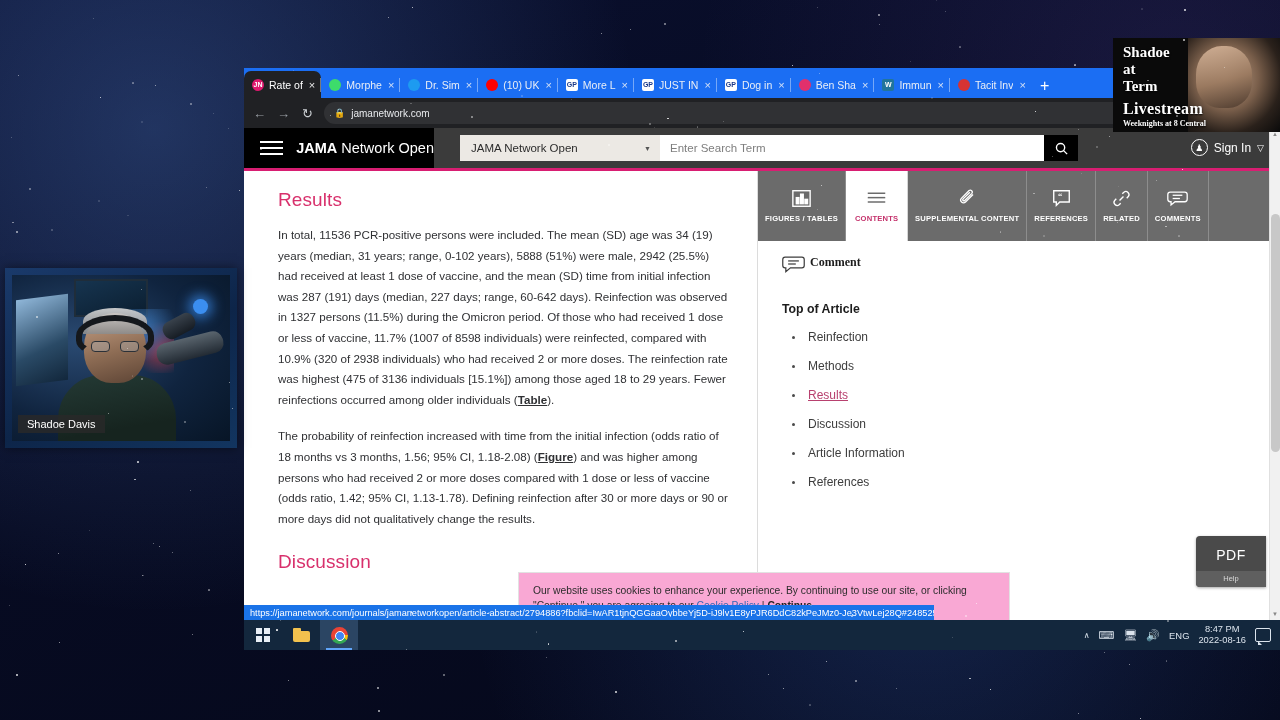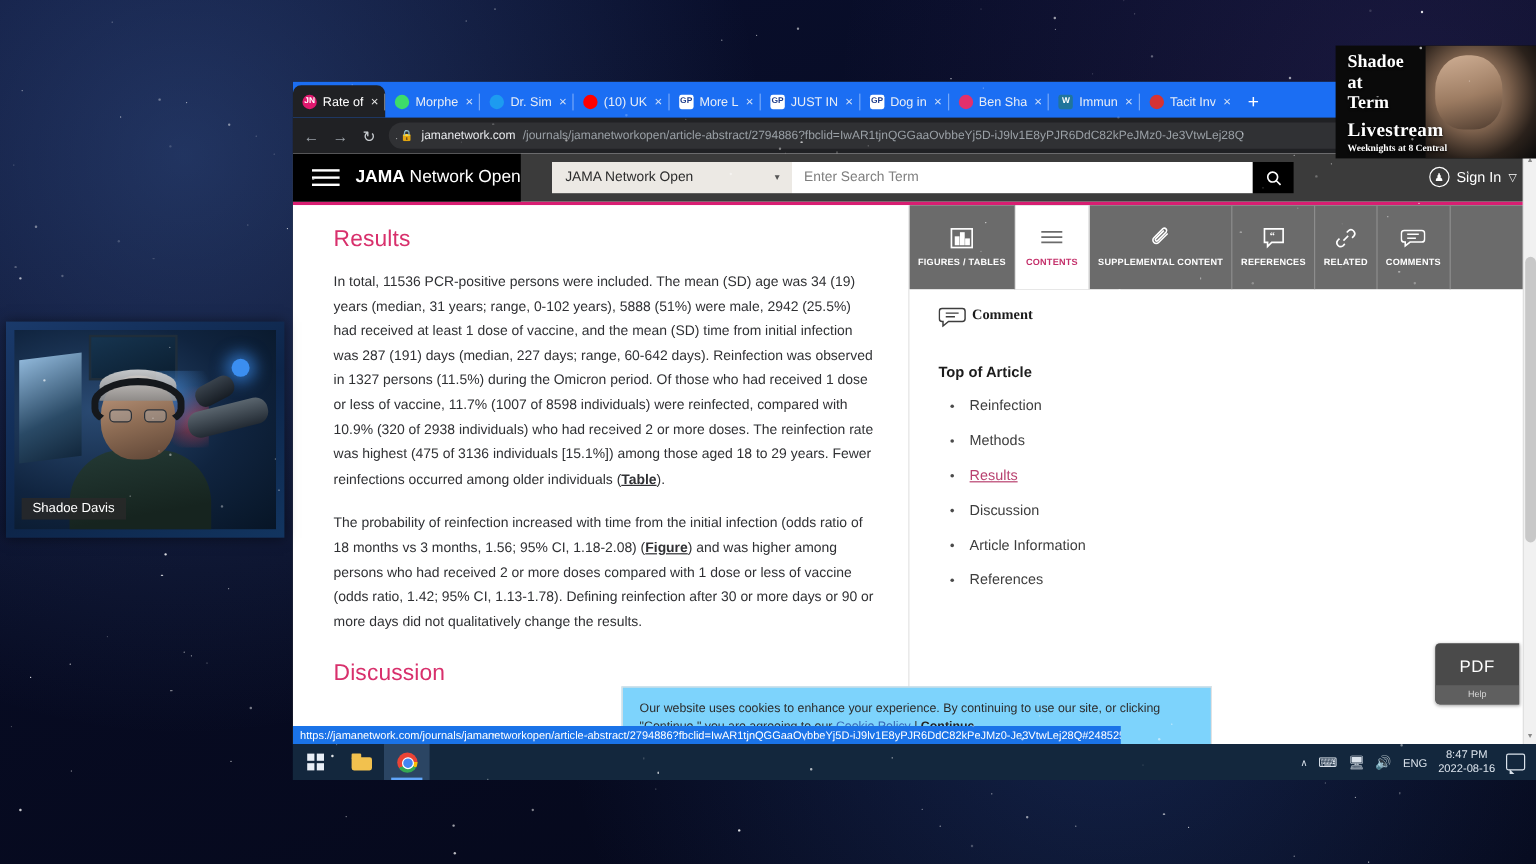--- a/index.html
+++ b/index.html
@@ -191,21 +191,21 @@
     position: absolute; right: 14px; top: 408px; width: 70px;
     background: #4a4a4a; border-radius: 4px 0 0 4px; overflow: hidden;
     text-align: center; box-shadow: 0 1px 3px rgba(0,0,0,.35);
   }
   .pdfbtn .p { color: #fff; font-size: 14px; padding: 11px 0 8px; letter-spacing: .5px; }
   .pdfbtn .h { background: #5f5f5f; color: #d9d9d9; font-size: 7.5px; padding: 3px 0 4px; }
 
   
   .cookie {
     position: absolute; left: 274px; bottom: 0; width: 492px; height: 48px;
-    background: #7dd3fc; border: 1px solid #e2e2e2; border-bottom: none;
+    background: #f9a8d4; border: 1px solid #e2e2e2; border-bottom: none;
     font-size: 10.3px; color: #2c2c2c; line-height: 15px;
     padding: 10px 14px 0 14px;
   }
   .cookie a { color: #3566b5; text-decoration: none; }
   .cookie b { color: #222; }
 
   
   .pagescroll {
     position: absolute; right: 0; top: 0; width: 11px; height: 492px;
     background: #f1f1f1; border-left: 1px solid #e0e0e0;
@@ -450,21 +450,20 @@
       <div class="newtab">+</div>
     </div>
 
     <div class="omnirow">
       <span class="navbtn">←</span>
       <span class="navbtn">→</span>
       <span class="navbtn reload">↻</span>
       <div class="urlbar">
         <span class="lockicon">🔒</span>
         <span class="host">jamanetwork.com</span>
-          <span>/journals/jamanetworkopen/article-abstract/2794886?fbclid=IwAR1tjnQGGaaOvbbeYj5D-iJ9lv1E8yPJR6DdC82kPeJMz0-Je3VtwLej28Q</span>
       </div>
       <span class="share">⤴</span>
     </div>
 
     <div class="viewport">
 
 
       <div class="jama-head">
         <div class="jama-brand">
           <span class="hamb">

